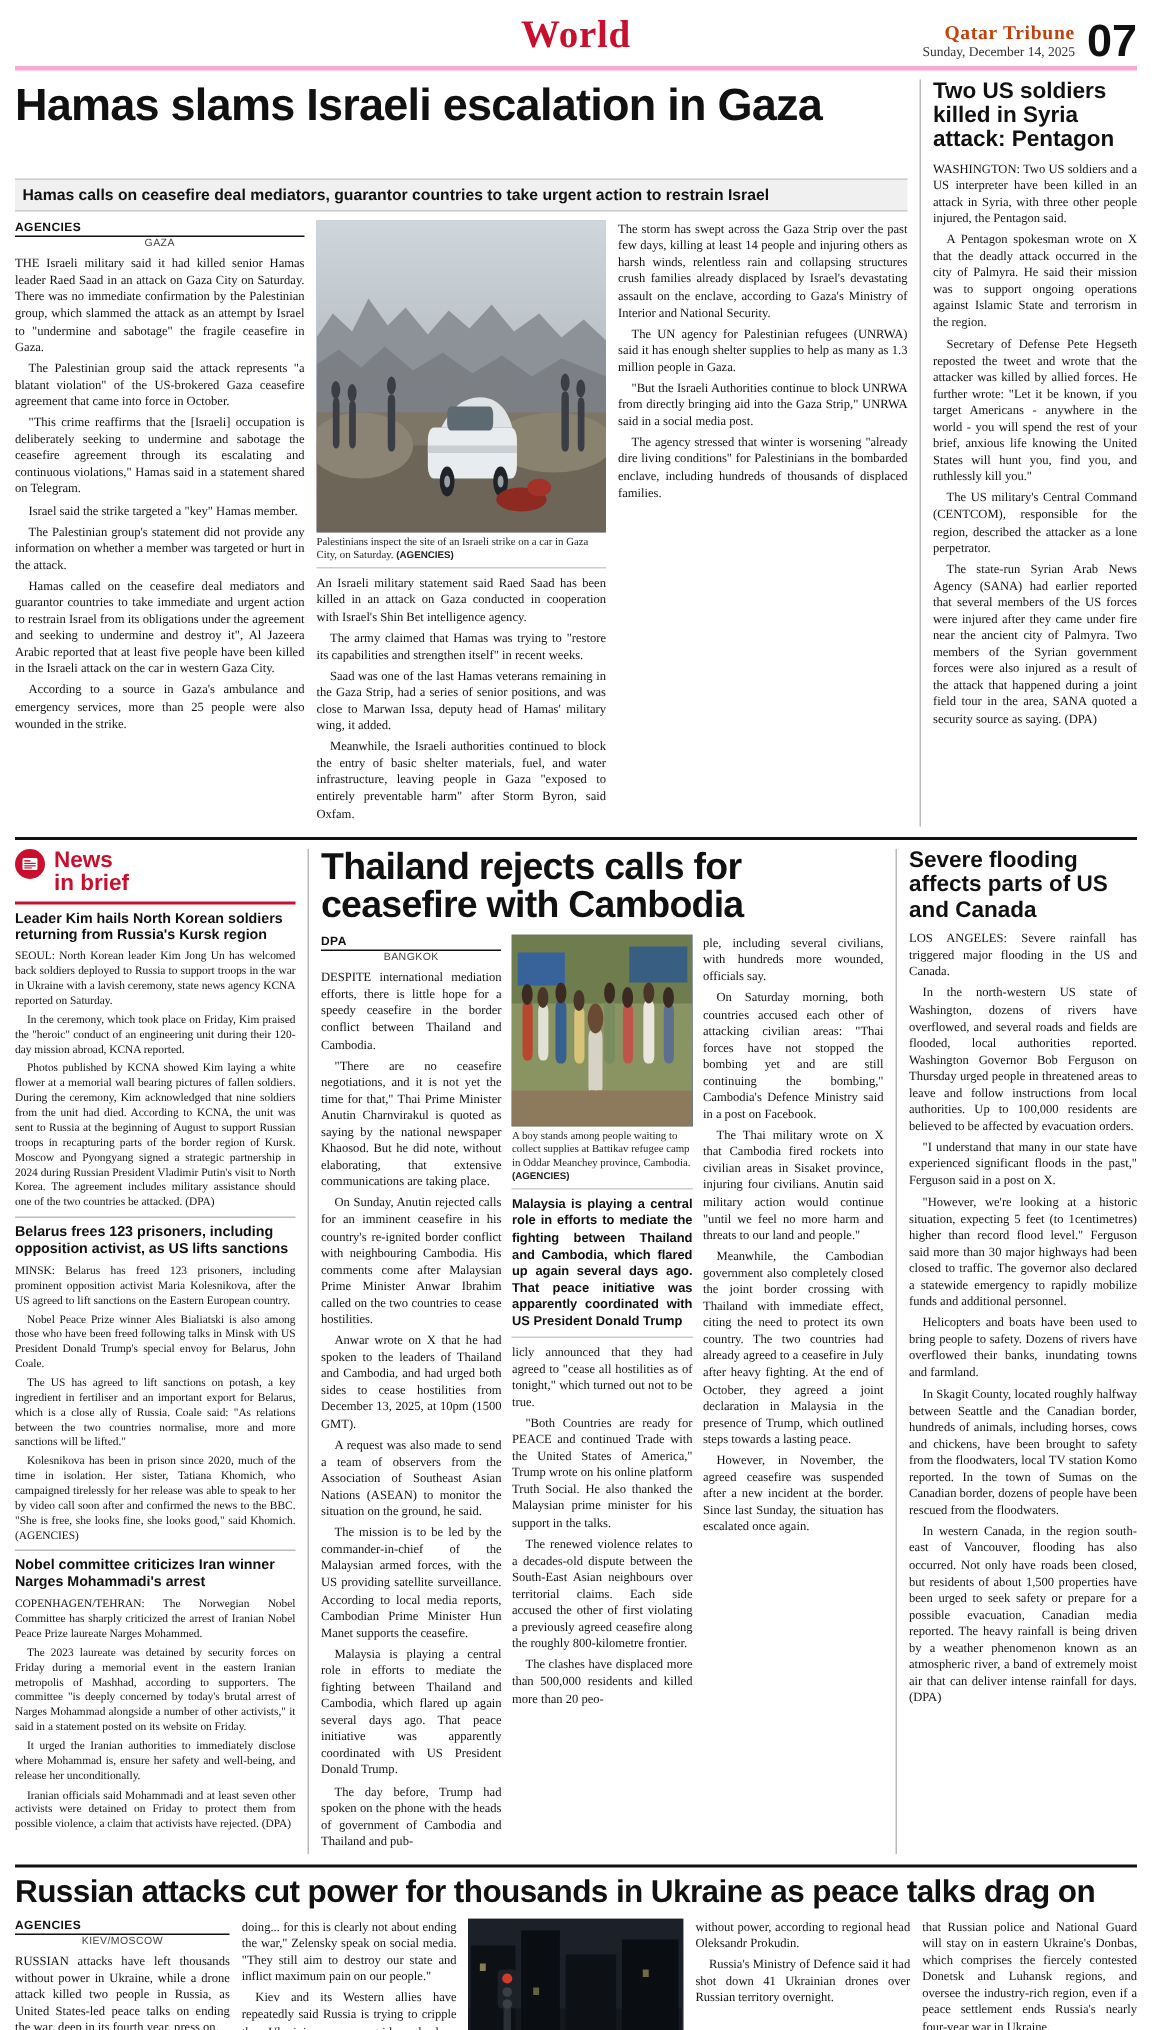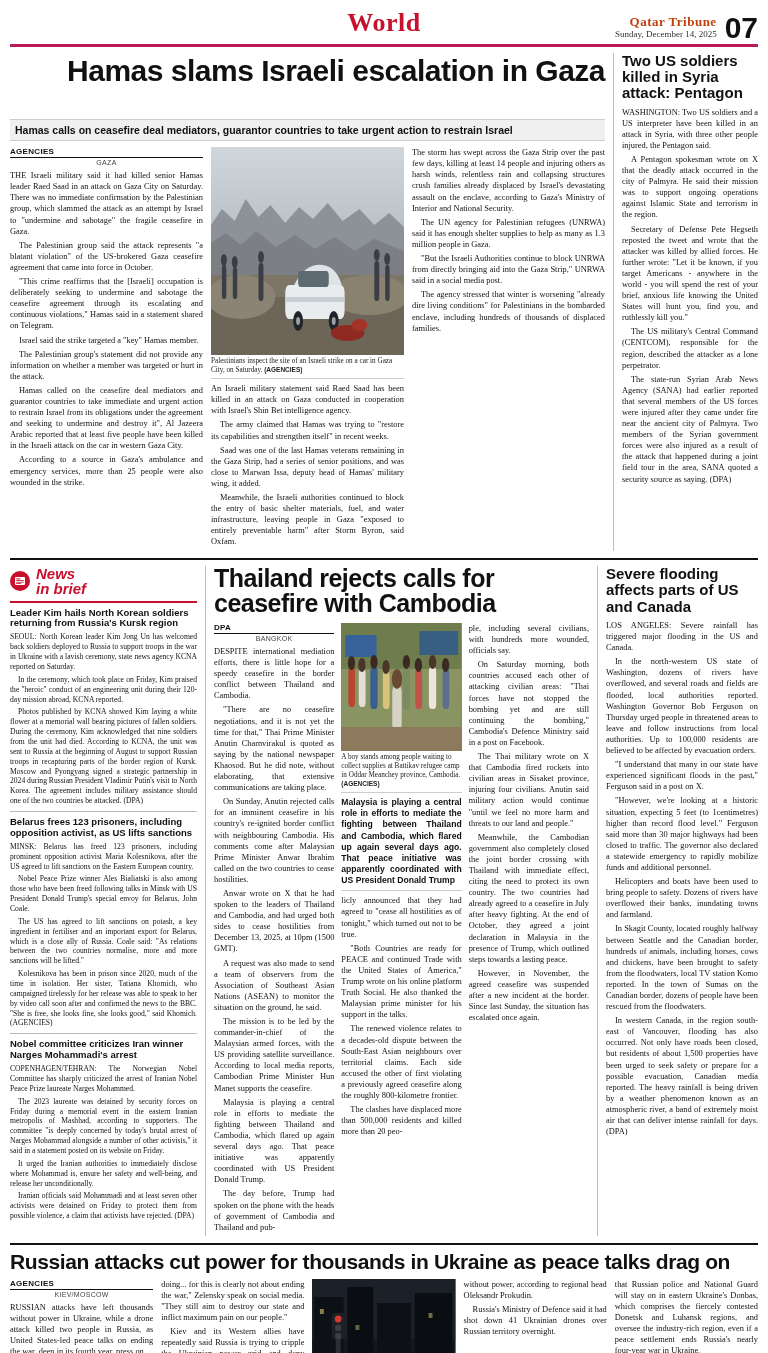--- a/index.html
+++ b/index.html
@@ -9,21 +9,21 @@
     background: #ffffff;
     font-family: "Liberation Serif", serif;
     color: #111;
   }
   .page { width: 768px; padding: 8px 10px 10px 10px; }
 
   
   .masthead {
     display: flex;
     justify-content: space-between;
-    border-bottom: 3px solid #be185d;
+    border-bottom: 3px solid #f9a8d4;
     padding-bottom: 4px;
     margin-bottom: 6px;
   }
   .mast-left { flex: 1; }
   .mast-center {
     flex: 0 0 auto;
     text-align: center;
     font-family: "Liberation Serif", serif;
     font-weight: bold;
     font-size: 26px;
@@ -61,21 +61,20 @@
   .top-main { flex: 0 0 595px; }
   .top-side { flex: 1; border-left: 1px solid #bbb; padding-left: 8px; }
 
   .headline-main {
     font-family: "Liberation Sans", sans-serif;
     font-weight: bold;
     font-size: 30px;
     line-height: 1.04;
     letter-spacing: -0.5px;
     margin: 2px 0 6px 0;
-    text-align: right;
   }
   .subhead-bar {
     background: #f0f0f0;
     border-top: 1px solid #ccc;
     border-bottom: 1px solid #ccc;
     font-family: "Liberation Sans", sans-serif;
     font-weight: bold;
     font-size: 10.5px;
     padding: 4px 5px;
     margin-bottom: 6px;
@@ -141,23 +140,22 @@
   
   .hr-thick { border: 0; border-top: 2px solid #111; margin: 7px 0 6px 0; }
 
   
   .mid-section { display: flex; gap: 8px; }
   .mid-left { flex: 0 0 196px; border-right: 1px solid #bbb; padding-right: 8px; }
   .mid-center { flex: 1; border-right: 1px solid #bbb; padding-right: 8px; }
   .mid-right { flex: 0 0 152px; }
 
   .brief-header {
-    display: flex; align-items: center; gap: 6px;
+    display: flex; gap: 6px;
     margin-bottom: 5px;
-    font-style: italic;
   }
   .brief-icon {
     width: 20px; height: 20px; border-radius: 50%;
     background: #c8102e;
     display: flex; align-items: center; justify-content: center;
     flex: 0 0 auto;
   }
   .brief-icon svg { display:block; }
   .brief-title {
     font-family: "Liberation Sans", sans-serif;

